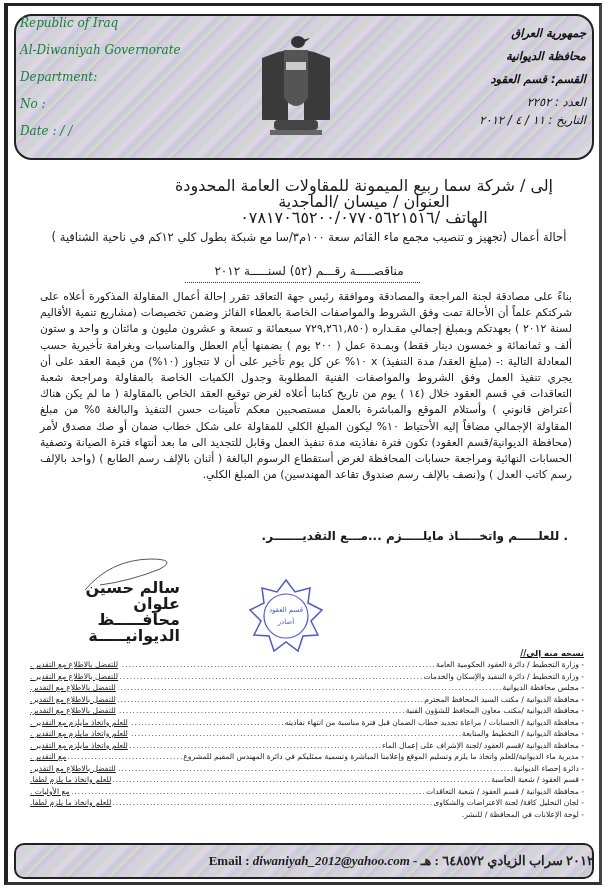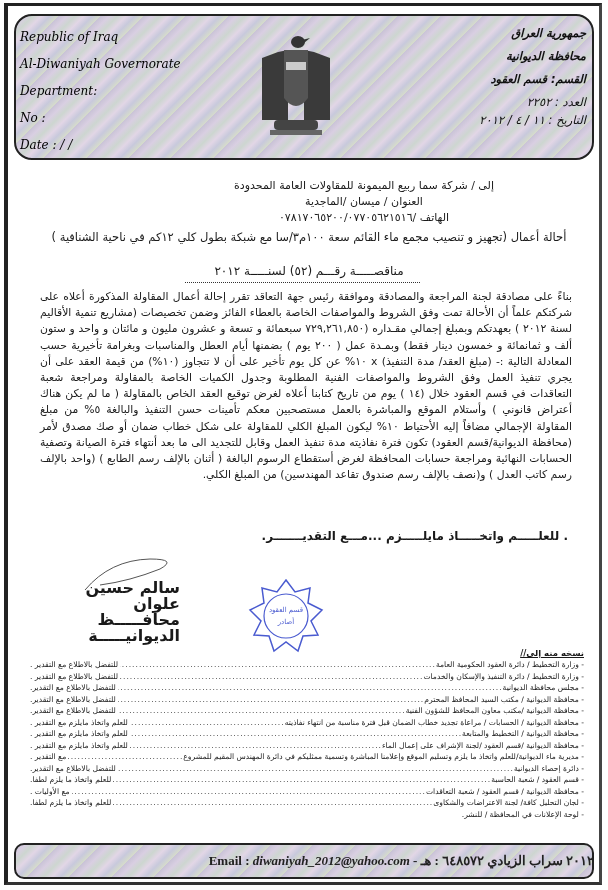--- a/index.html
+++ b/index.html
@@ -19,35 +19,35 @@
   .banner {
     position: absolute;
     background: repeating-linear-gradient(135deg,
       #c9c3d6 0px, #d9cfe2 6px, #cdd6d0 12px, #e2d6e6 18px, #c8c9dc 24px, #d6dccb 30px);
     border: 2px solid #222;
     box-sizing: border-box;
   }
   .banner.header { left: 14px; top: 14px; width: 580px; height: 146px; border-radius: 18px; }
   .banner.footer { left: 14px; top: 843px; width: 580px; height: 36px; border-radius: 10px; }
   .en-lines {
-    position: absolute; left: 20px; top: 28px;
-    font-family: "DejaVu Serif", serif; font-style: italic; font-size: 12px; color: #000000;
+    position: absolute; left: 20px; top: 14px;
+    font-family: "DejaVu Serif", serif; font-style: italic; font-size: 12px; color: #15803d;
   }
   .en-lines div { height: 27px; line-height: 18px; }
   .ar-lines {
     position: absolute; right: 22px; top: 24px; direction: rtl; text-align: right;
     font-size: 11.5px; color: #111;
   }
   .ar-lines div { height: 23px; line-height: 18px; font-weight: bold; font-style: italic; }
   .ar-lines .meta { font-weight: normal; height: 18px; }
   .emblem {
     position: absolute; left: 258px; top: 28px; width: 76px; height: 110px;
   }
   .body-rtl { direction: rtl; text-align: right; position: absolute; }
-  .addr { top: 178px; left: 150px; right: 30px; text-align: center; font-size: 11px; line-height: 16px; }
+  .addr { top: 178px; left: 150px; right: 30px; text-align: center; font-size: 16px; line-height: 16px; }
   .addr .to { font-weight: normal; }
   .project { top: 230px; left: 40px; right: 30px; text-align: center; font-size: 11.5px; line-height: 15px; }
   .tender { top: 264px; left: 40px; right: 30px; text-align: center; font-size: 12px; }
   .tender-rule { position: absolute; top: 282px; left: 185px; width: 235px; border-top: 1px dotted #333; }
   .para {
     top: 289px; left: 40px; right: 36px; font-size: 10.8px; line-height: 16.2px; text-align: justify;
   }
   .closing { top: 529px; left: 100px; right: 40px; font-size: 12px; font-weight: bold; }
   .signature {
     position: absolute; left: 60px; top: 580px; width: 120px; direction: rtl; text-align: right;
@@ -56,21 +56,21 @@
   .sig-scribble { position: absolute; left: 80px; top: 555px; width: 100px; height: 40px; }
   .stamp { position: absolute; left: 248px; top: 578px; width: 76px; height: 76px; }
   .cc-title {
     position: absolute; right: 24px; top: 648px; direction: rtl; font-size: 8.5px; font-weight: bold; text-decoration: underline;
   }
   .cc-list { position: absolute; left: 30px; right: 24px; top: 659px; font-size: 7.6px; }
   .cc-row { display: flex; direction: rtl; height: 11.5px; line-height: 11.5px; white-space: nowrap; }
   .cc-row .who { flex: 0 0 auto; }
   .cc-row .dots { flex: 1 1 auto; overflow: hidden; color: #444; letter-spacing: 1px; }
   .cc-row .dots::after { content: "...................................................................................................................."; }
-  .cc-row .action { flex: 0 0 auto; padding-right: 2px; }
+  .cc-row .action { flex: 0 0 auto; padding-right: 2px; text-decoration: underline; }
   .footer-text {
     position: absolute; left: 14px; width: 580px; top: 853px; text-align: right;
     font-family: "Liberation Serif", serif; font-size: 13px; font-weight: bold; color: #222;
   }
   .footer-text .mail { font-style: italic; }
 </style>
 </head>
 <body>
 
 <div class="page-frame"></div>

